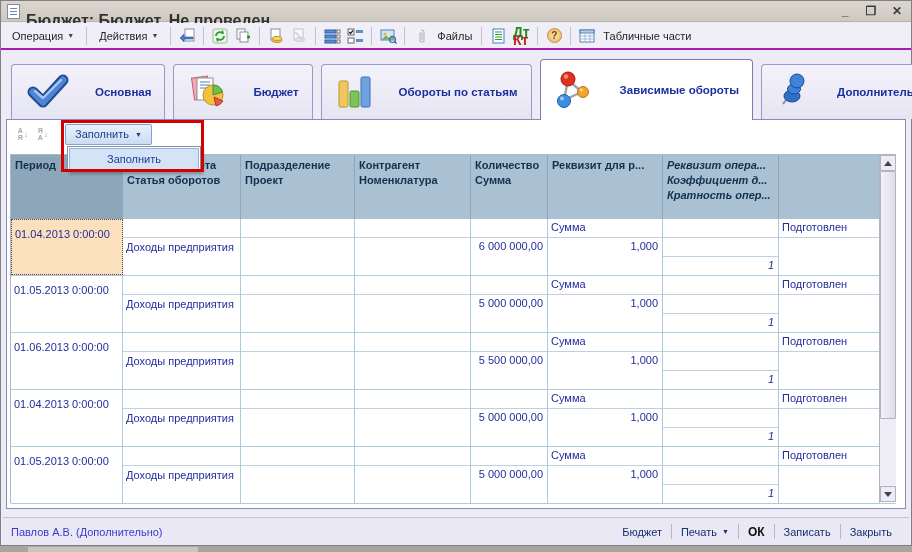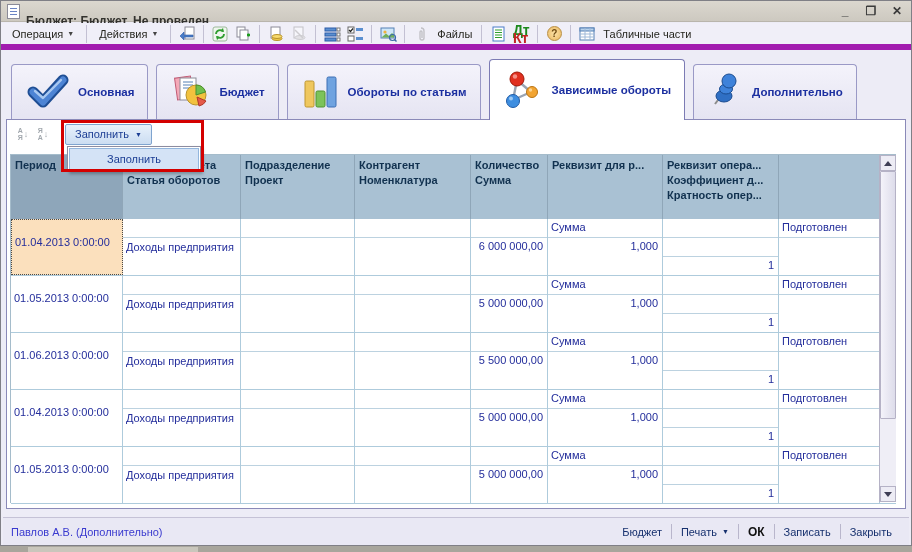--- a/index.html
+++ b/index.html
@@ -10,45 +10,45 @@
   .window { position:absolute; left:0; top:0; width:912px; height:546px;
     background:#EDECF6; border:1px solid #7F7F86; }
 
   .titlebar { position:absolute; left:0; top:0; right:0; height:21px;
     background:linear-gradient(#DBD7CF,#CDC9C0);
     display:flex; align-items:center; padding:0 6px; border-bottom:1px solid #B9B5AC; }
   .title-doc-icon { width:13px; height:15px; background:#fff; border:1px solid #8B8B98;
     margin-right:6px; position:relative; }
   .title-doc-icon::before { content:""; position:absolute; left:2px; top:3px; right:2px;
     height:1px; background:#6B84C4; box-shadow:0 3px 0 #6B84C4, 0 6px 0 #6B84C4; }
-  .title-text { font-size:12px; font-weight:bold; color:#33322E;margin-top:20px; }
+  .title-text { font-size:16px; font-weight:bold; color:#33322E;margin-top:20px; }
   .win-controls { margin-left:auto; display:flex; gap:10px; align-items:center; }
   .win-btn { font-size:12px; font-weight:bold; color:#3A3A3A; width:16px; text-align:center;
     cursor:default; line-height:14px; }
 
   
   .toolbar { position:absolute; left:0; top:22px; right:0; height:27px;
-    background:#F0EFF8; border-bottom:6px solid #a21caf;
+    background:#F0EFF8; border-bottom:2px solid #a21caf;
     display:flex; align-items:center; padding:0 5px; gap:3px; }
   .menu-btn { font-size:11px; color:#26261F; padding:3px 6px; display:flex; align-items:center; gap:4px; }
   .menu-btn .arr { font-size:7px; color:#444; }
   .tsep { width:1px; height:18px; background:#C3C0D3; margin:0 3px; }
   .tbtn { width:20px; height:20px; display:flex; align-items:center; justify-content:center; }
   .tbtn.disabled { opacity:.45; filter:grayscale(.9); }
   .tlabel { font-size:11px; color:#26261F; padding:0 3px; }
   .help-circle { width:15px; height:15px; border-radius:50%; background:radial-gradient(#FBE3A9,#EBB75E);
     border:1px solid #B98F43; color:#6E4A12; font-size:10px; font-weight:bold;
     display:flex; align-items:center; justify-content:center; }
   .dtkt { display:flex; flex-direction:column; line-height:8px; font-size:14px; font-weight:bold; }
   .dtkt .dt { color:#1D8A1D; } .dtkt .kt { color:#C22323; }
 
   
   .tabstrip { position:absolute; left:0; top:49px; right:0; height:69px; padding-left:10px;
     display:flex; align-items:flex-end; }
-  .tab { height:55px; margin-right:8px; display:flex; align-items:center; gap:9px;
+  .tab { height:55px; margin-right:8px; display:flex; align-items:center; gap:26px;
     padding:14px 13px; background:linear-gradient(#F4F3FB,#E5E4F2);
     border:1px solid #9A99C6; border-bottom:none; border-radius:4px 4px 0 0; }
   .tab-label { font-size:11.5px; font-weight:bold; color:#1B2FA0; white-space:nowrap; }
   .tab.active { height:61px; background:#FFFFFF; border:1px solid #7C7BB4; border-bottom:none;
     position:relative; z-index:6; margin-bottom:-1px; }
 
   
   .panel { position:absolute; left:5px; top:118px; width:900px; height:390px;
     background:#FFFFFF; border:1px solid #8A89B8; z-index:2; }
   .cmdbar { position:absolute; left:0; top:0; right:0; height:28px; display:flex;
@@ -66,30 +66,30 @@
   
   .grid { position:absolute; left:3px; top:34px; width:886px; height:349px;
     border:1px solid #A5BCCB; border-right:none; font-size:11px; }
   .ghead { display:flex; height:64px; background:#A9C1D3; }
   .gh { border-right:1px solid #8FA6B8; padding:3px 4px; font-weight:bold; color:#11314F;
     line-height:15px; overflow:hidden; }
   .gh div { white-space:nowrap; overflow:hidden; }
   .gh.wrap div.l2 { white-space:normal; }
   .gh.first { background:#8EA6BA; }
   .c1{width:112px;} .c2{width:118px;} .c3{width:114px;} .c4{width:116px;}
-  .c5{width:77px;} .c6{width:115px;} .c7{width:116px;} .c8{width:101px; border-right:1px solid #8FA6B8;}
+  .c5{width:77px;} .c6{width:115px;} .c7{width:116px;font-style:italic;} .c8{width:101px; border-right:1px solid #8FA6B8;}
 
   .grow { display:flex; height:57px; border-bottom:1px solid #AECBDC; background:#fff; }
   .gc { border-right:1px solid #AECBDC; color:#232D9B; position:relative; overflow:hidden; }
   .sub1 { height:19px; border-bottom:1px solid #BCD2E0; padding:2px 3px; white-space:nowrap; overflow:hidden; }
   .sub2 { height:19px; padding:2px 4px; }
   .sub2.bb { border-bottom:1px solid #BCD2E0; }
   .subrest { padding:2px 3px; line-height:14px; }
   .num { text-align:right; }
-  .gc.period { padding:16px 3px; white-space:nowrap; }
+  .gc.period { padding:8px 3px; white-space:nowrap; }
   .gc.period.sel { background:#FBE0BD; border:1px dotted #4A4A4A; }
 
   .vscroll { position:absolute; right:0; top:0; bottom:0; width:17px;
     background:#EFEEF6; border-left:1px solid #B5B2C6; }
   .scroll-btn { position:absolute; left:0; width:16px; height:16px; background:#EDECF5;
     border:1px solid #B5B2C6; display:flex; align-items:center; justify-content:center; }
   .scroll-btn.up { top:0; } .scroll-btn.down { bottom:0; }
   .tri-up { width:0; height:0; border-left:4px solid transparent; border-right:4px solid transparent;
     border-bottom:5px solid #3E3E55; }
   .tri-down { width:0; height:0; border-left:4px solid transparent; border-right:4px solid transparent;

